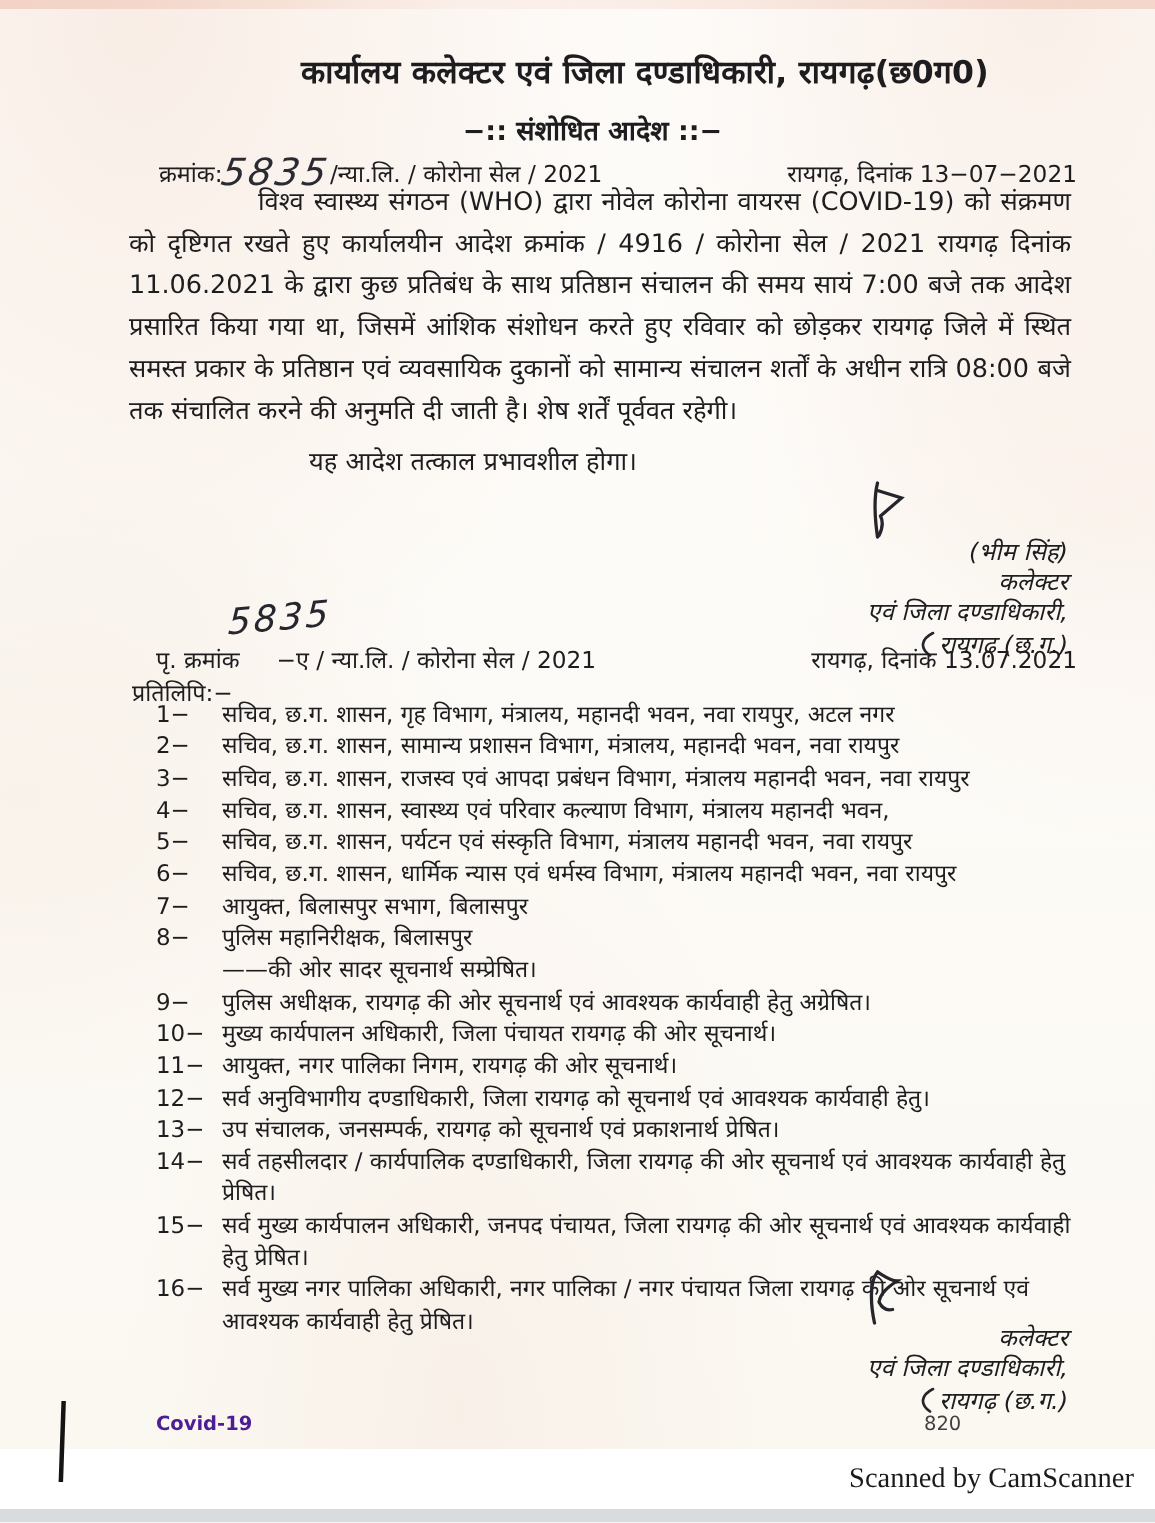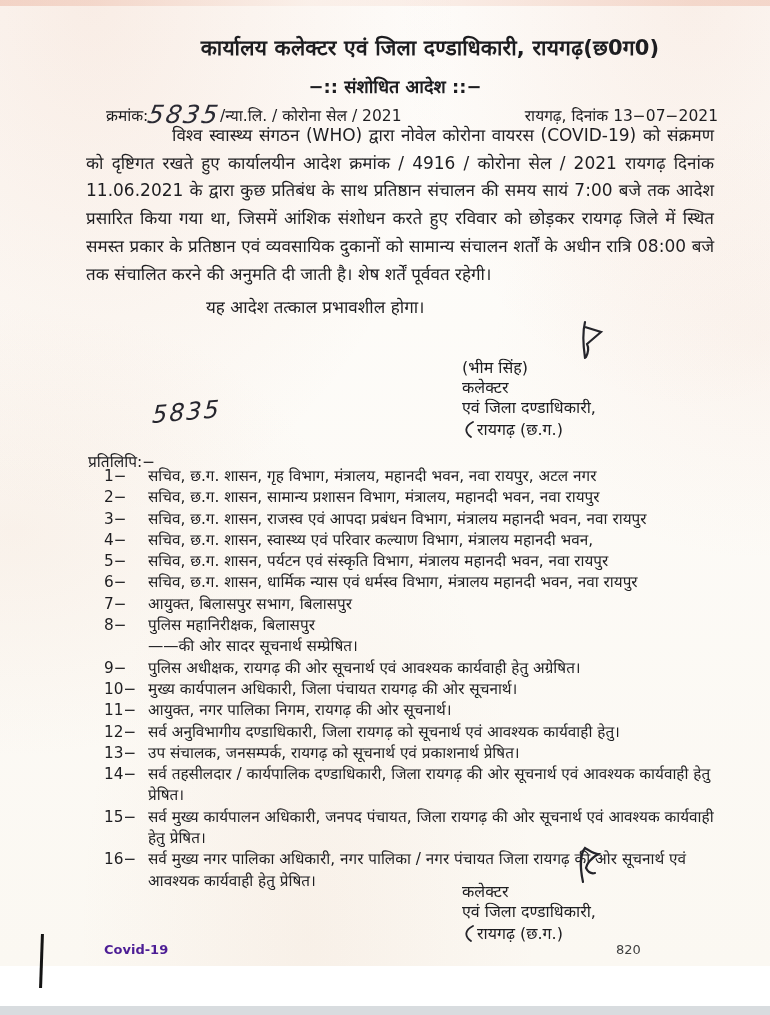--- a/index.html
+++ b/index.html
@@ -47,22 +47,22 @@
   .body-par{
     position:absolute;top:122px;left:86px;right:56px;
     font-size:17px;line-height:27.7px;text-align:justify;
     text-indent:86px;
   }
   .effective-line{
     position:absolute;top:295px;left:206px;
     font-size:17px;font-weight:normal;
   }
   .sig-block{
-    position:absolute;width:250px;text-align:left;
-    font-size:16px;line-height:20px;
+    position:absolute;width:250px;text-align:right;
+    font-size:16px;line-height:20px;font-style:italic;
   }
   .sig-top{top:320px;left:462px;}
   .sig-bottom{top:846px;left:462px;}
   .sig-svg{display:block;margin:0 auto -2px auto;}
   .sig-place{position:relative;}
   .pre-squiggle{position:relative;top:3px;margin-right:1px;}
   .ref2-wrap{
     position:absolute;top:428px;left:104px;right:52px;
     display:flex;justify-content:space-between;align-items:baseline;
     font-size:15.5px;
@@ -125,20 +125,27 @@
     <div>एवं जिला दण्डाधिकारी,</div>
     <div class="sig-place">
       <svg class="pre-squiggle" width="14" height="17" viewBox="0 0 14 17">
         <path d="M11 1 C3 5 2 11 9 16" fill="none" stroke="#25252b" stroke-width="1.8" stroke-linecap="round"></path>
       </svg><span>रायगढ़ (छ.ग.)</span>
     </div>
   </div>
 
   <div class="handwritten2">5835</div>
 
+  <div class="ref2-wrap">
+    <span>
+      <span>पृ. क्रमांक</span>
+      &nbsp;&nbsp;&nbsp;&nbsp;<span>−ए / न्या.लि. / कोरोना सेल / 2021</span>
+    </span>
+    <span>रायगढ़, दिनांक 13.07.2021</span>
+  </div>
 
   <div class="copy-label">प्रतिलिपि:−</div>
 
   <div class="copy-list">
     <div class="copy-row">
         <span class="num">1−</span>
         <span class="txt">सचिव, छ.ग. शासन, गृह विभाग, मंत्रालय, महानदी भवन, नवा रायपुर, अटल नगर</span>
       </div>
     <div class="copy-row">
         <span class="num">2−</span>
@@ -215,14 +222,15 @@
     <div class="sig-place">
       <svg class="pre-squiggle" width="14" height="17" viewBox="0 0 14 17">
         <path d="M11 1 C3 5 2 11 9 16" fill="none" stroke="#25252b" stroke-width="1.8" stroke-linecap="round"></path>
       </svg><span>रायगढ़ (छ.ग.)</span>
     </div>
   </div>
 
   <div class="left-mark"></div>
   <div class="footer-left">Covid-19</div>
   <div class="footer-page">820</div>
+  <div class="scanner-credit">Scanned by CamScanner</div>
   <div class="bottom-strip"></div>
 </div>
 
 </body></html>

